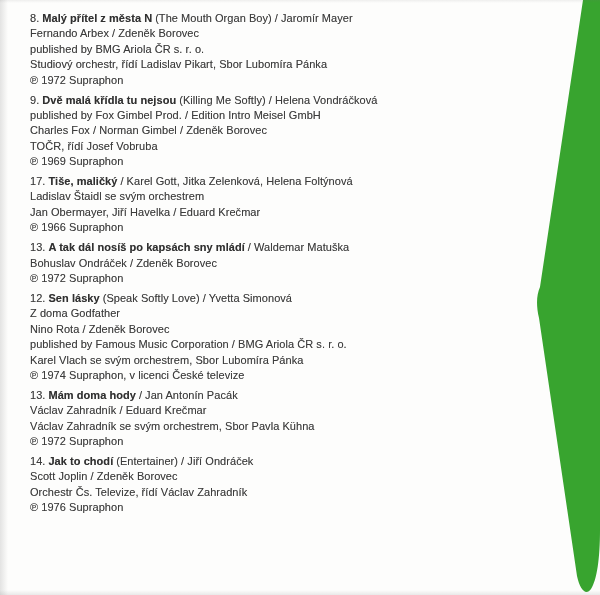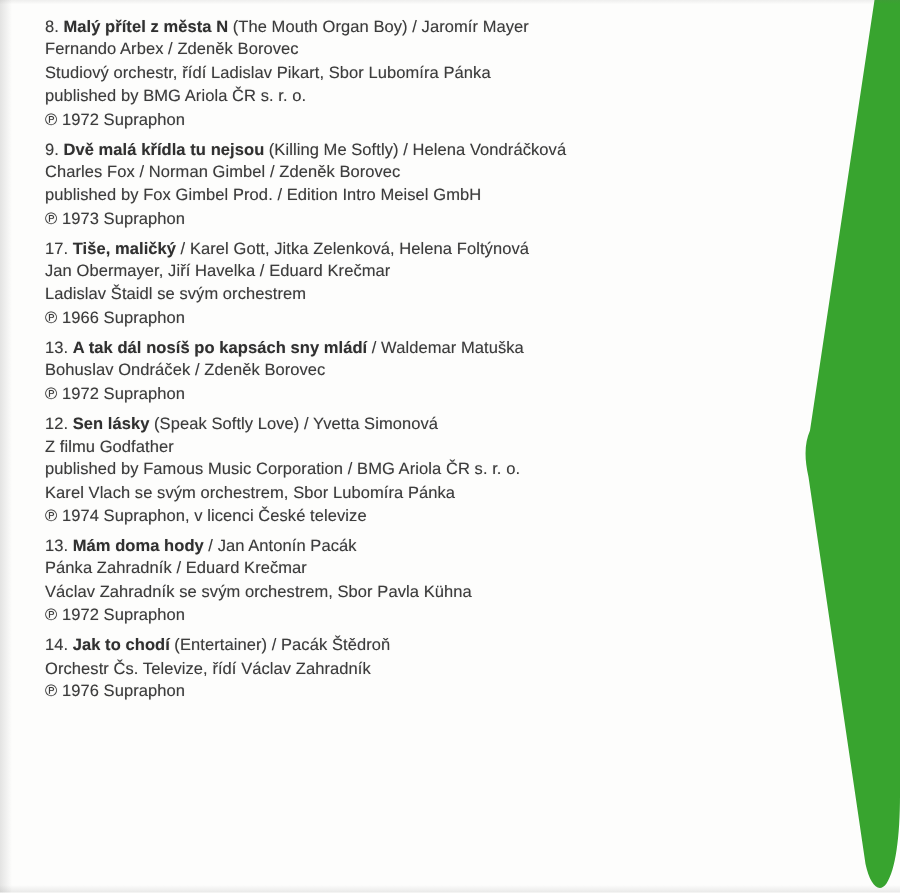--- a/index.html
+++ b/index.html
@@ -60,62 +60,65 @@
              C 586 596 580 590 577 576
              L 539 318
              C 536 305 536.5 295 540 287
              Z" fill="#38a42f"></path>
   </svg>
 
   <div class="content">
   <div class="track">
     <div class="line"><span class="num">8.</span><b>Malý přítel z města N</b><span class="suffix">(The Mouth Organ Boy) / Jaromír Mayer</span></div>
   <div class="line">Fernando Arbex / Zdeněk Borovec</div>
+        <div class="line">published by BMG Ariola ČR s. r. o.</div>
         <div class="line">Studiový orchestr, řídí Ladislav Pikart, Sbor Lubomíra Pánka</div>
-        <div class="line">published by BMG Ariola ČR s. r. o.</div>
         <div class="line">℗ 1972 Supraphon</div>
       </div>
 
   <div class="track">
     <div class="line"><span class="num">9.</span><b>Dvě malá křídla tu nejsou</b><span class="suffix">(Killing Me Softly) / Helena Vondráčková</span></div>
-  <div class="line">Charles Fox / Norman Gimbel / Zdeněk Borovec</div>
-        <div class="line">published by Fox Gimbel Prod. / Edition Intro Meisel GmbH</div>
-        <div class="line">℗ 1973 Supraphon</div>
+  <div class="line">published by Fox Gimbel Prod. / Edition Intro Meisel GmbH</div>
+        <div class="line">Charles Fox / Norman Gimbel / Zdeněk Borovec</div>
+        <div class="line">TOČR, řídí Josef Vobruba</div>
+        <div class="line">℗ 1969 Supraphon</div>
       </div>
 
   <div class="track">
     <div class="line"><span class="num">17.</span><b>Tiše, maličký</b><span class="suffix">/ Karel Gott, Jitka Zelenková, Helena Foltýnová</span></div>
-  <div class="line">Jan Obermayer, Jiří Havelka / Eduard Krečmar</div>
-        <div class="line">Ladislav Štaidl se svým orchestrem</div>
+  <div class="line">Ladislav Štaidl se svým orchestrem</div>
+        <div class="line">Jan Obermayer, Jiří Havelka / Eduard Krečmar</div>
         <div class="line">℗ 1966 Supraphon</div>
       </div>
 
   <div class="track">
     <div class="line"><span class="num">13.</span><b>A tak dál nosíš po kapsách sny mládí</b><span class="suffix">/ Waldemar Matuška</span></div>
   <div class="line">Bohuslav Ondráček / Zdeněk Borovec</div>
         <div class="line">℗ 1972 Supraphon</div>
       </div>
 
   <div class="track">
     <div class="line"><span class="num">12.</span><b>Sen lásky</b><span class="suffix">(Speak Softly Love) / Yvetta Simonová</span></div>
-  <div class="line">Z filmu Godfather</div>
+  <div class="line">Z doma Godfather</div>
+        <div class="line">Nino Rota / Zdeněk Borovec</div>
         <div class="line">published by Famous Music Corporation / BMG Ariola ČR s. r. o.</div>
         <div class="line">Karel Vlach se svým orchestrem, Sbor Lubomíra Pánka</div>
         <div class="line">℗ 1974 Supraphon, v licenci České televize</div>
       </div>
 
   <div class="track">
     <div class="line"><span class="num">13.</span><b>Mám doma hody</b><span class="suffix">/ Jan Antonín Pacák</span></div>
-  <div class="line">Pánka Zahradník / Eduard Krečmar</div>
+  <div class="line">Václav Zahradník / Eduard Krečmar</div>
         <div class="line">Václav Zahradník se svým orchestrem, Sbor Pavla Kühna</div>
         <div class="line">℗ 1972 Supraphon</div>
       </div>
 
   <div class="track">
-    <div class="line"><span class="num">14.</span><b>Jak to chodí</b><span class="suffix">(Entertainer) / Pacák Štědroň</span></div>
+    <div class="line"><span class="num">14.</span><b>Jak to chodí</b><span class="suffix">(Entertainer) / Jiří Ondráček</span></div>
+  <div class="line">Scott Joplin / Zdeněk Borovec</div>
         <div class="line">Orchestr Čs. Televize, řídí Václav Zahradník</div>
         <div class="line">℗ 1976 Supraphon</div>
       </div>
 </div>
 
   <div class="scan-edge-left"></div>
   <div class="scan-edge-top"></div>
   <div class="scan-edge-bottom"></div>
 </div>
 

